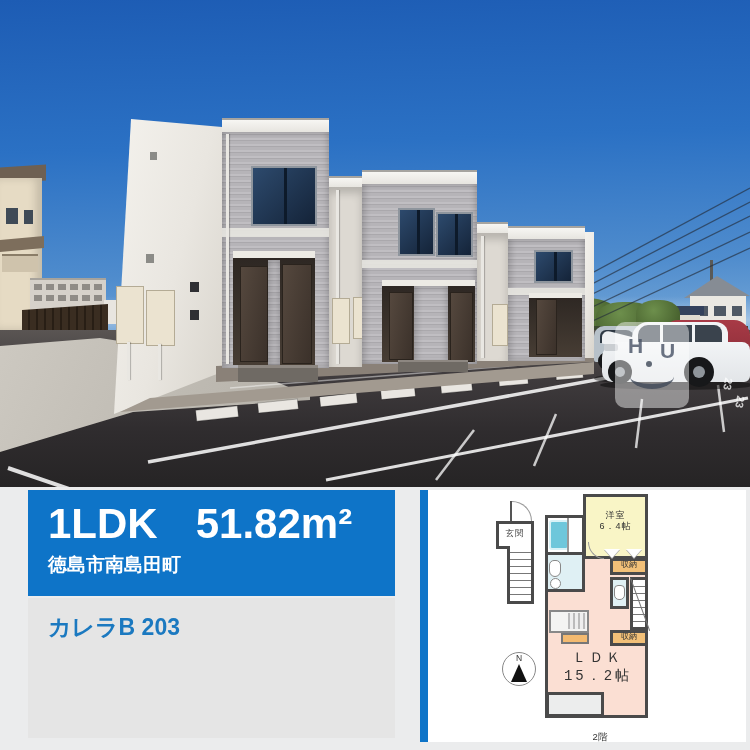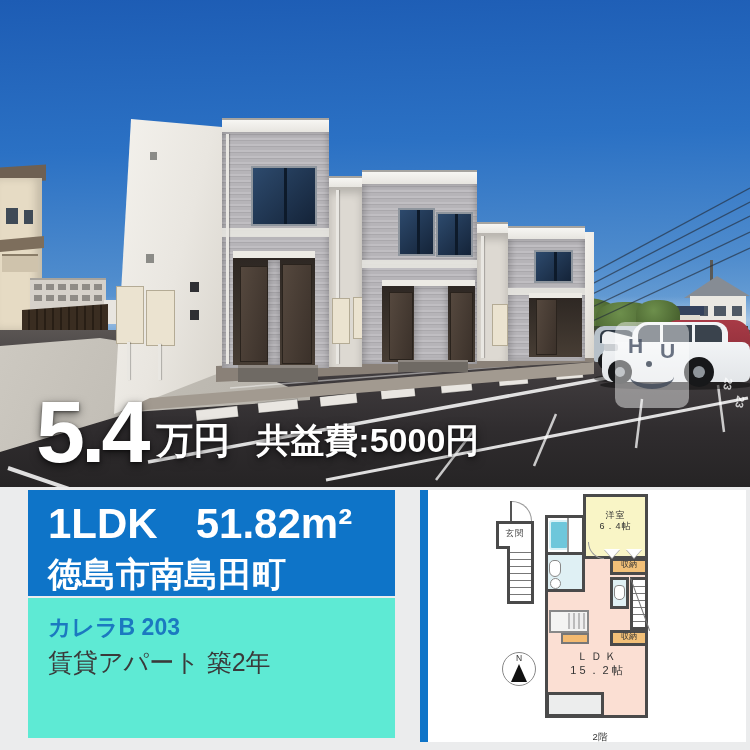--- a/index.html
+++ b/index.html
@@ -41,22 +41,22 @@
        text-shadow:0 3px 10px rgba(0,0,0,.55),0 1px 3px rgba(0,0,0,.5);}
   .price-val{font-size:88px;font-weight:700;line-height:.86;letter-spacing:-4px;}
   .price-unit{font-size:37px;font-weight:700;margin:0 0 4px 10px;}
   .price-fee{font-size:34px;font-weight:700;margin:0 0 6px 26px;letter-spacing:0;}
   .stallnum{color:rgba(255,255,255,.75);font-size:11px;font-weight:700;}
   
   .info-bg{left:0;top:487px;width:750px;height:263px;background:#ebeced;}
   .blue-box{left:28px;top:490px;width:367px;height:106px;color:#fff;}
   .hl1{left:20px;top:10px;font-size:42px;font-weight:700;white-space:nowrap;}
   .hl1 .area{margin-left:38px;}
-  .hl2{left:20px;top:62px;font-size:34px;font-weight:700;}
-  .white-card{left:28px;top:598px;width:367px;height:140px;background:#5eead4;}
+  .hl2{left:20px;top:62px;font-size:19px;font-weight:700;}
+  .white-card{left:28px;top:598px;width:367px;height:140px;background:#e5e5e5;}
   .nm{left:20px;top:14px;font-size:23px;font-weight:700;}
   .ct{left:20px;top:48px;font-size:25px;color:#3a3a3a;}
   .rm{left:20px;top:86px;font-size:25px;color:#3a3a3a;}
   
   .fp-panel{left:428px;top:490px;width:318px;height:252px;background:#fff;}
   .fp-bar{left:420px;top:490px;width:8px;height:252px;}
   .room{position:absolute;border:3px solid #4a4a4a;box-sizing:border-box;}
   .fp-label{position:absolute;color:#333;text-align:center;line-height:1.25;}
   .stairs{background:repeating-linear-gradient(180deg,#fff 0 6px,#777 6px 7px);}
   .arc{position:absolute;border:1.5px solid #999;box-sizing:border-box;}
@@ -223,39 +223,33 @@
     <span class="abs stallnum" style="left:722px;top:378px;transform:rotate(100deg);">23</span>
     <span class="abs stallnum" style="left:734px;top:396px;transform:rotate(100deg);">23</span>
 
     <div class="abs wm-square" style="left:615px;top:322px;width:74px;height:86px;"></div>
     <span class="abs" style="left:628px;top:334px;font-size:21px;font-weight:700;color:rgba(70,80,100,.8);">H</span>
     <span class="abs" style="left:660px;top:339px;font-size:21px;font-weight:700;color:rgba(70,80,100,.8);">U</span>
     <div class="abs" style="left:646px;top:361px;width:6px;height:6px;border-radius:50%;background:rgba(60,70,85,.8);"></div>
     <div class="abs" style="left:630px;top:364px;width:44px;height:20px;border-bottom:5px solid rgba(60,70,85,.75);border-radius:50%;"></div>
 
 
-    <div class="abs price-wrap">
-      <span class="price-val">5.4</span>
-      <span class="price-unit">万円</span>
-      <span class="price-fee">共益費:5000円</span>
-    </div>
   </div>
 
   <div class="abs info-bg"></div>
 
   <div class="abs blue-box" style="background:#0e74c8;">
     <div class="abs hl1">
       <span>1LDK</span><span class="area">51.82m²</span>
     </div>
     <div class="abs hl2">徳島市南島田町</div>
   </div>
 
   <div class="abs white-card">
     <div class="abs nm" style="color:#1b79c0;">カレラB 203</div>
-    <div class="abs ct">賃貸アパート 築2年</div>
   </div>
 
   <div class="abs fp-bar" style="background:#0e74c8;"></div>
   <div class="abs fp-panel"></div>
 
   <div class="arc" style="left:512px;top:501px;width:20px;height:20px;border-color:#999 #999 transparent transparent;border-radius:0 100% 0 0;border-left:none;border-bottom:none;"></div>
   <div class="abs" style="left:510px;top:501px;width:2px;height:20px;background:#555;"></div>
   <div class="room" style="left:496px;top:521px;width:38px;height:28px;background:#fff;"></div>
   <div class="fp-label" style="left:496px;top:528px;width:38px;font-size:8.5px;letter-spacing:1px;">玄関</div>
   <div class="room stairs" style="left:507px;top:546px;width:27px;height:58px;border-top:none;"></div>
@@ -284,19 +278,19 @@
   <div class="room stairs" style="left:630px;top:577px;width:18px;height:53px;"></div>
   <div class="abs" style="left:631px;top:578px;width:56px;height:0;border-top:1.5px solid #777;transform-origin:0 0;transform:rotate(70deg);"></div>
   <div class="room" style="left:610px;top:630px;width:38px;height:16px;background:#f2c078;"></div>
   <div class="fp-label" style="left:610px;top:632px;width:38px;font-size:8px;">収納</div>
   <div class="abs" style="left:549px;top:610px;width:40px;height:23px;background:#f4f4f2;border:2px solid #888;box-sizing:border-box;"></div>
   <div class="abs" style="left:568px;top:613px;width:18px;height:16px;background:repeating-linear-gradient(90deg,#bbb 0 2px,#eee 2px 5px);"></div>
   <div class="abs" style="left:561px;top:633px;width:28px;height:11px;background:#f3ba70;border:2px solid #777;box-sizing:border-box;"></div>
   <div class="abs swing" style="left:604px;top:549px;"></div>
   <div class="abs swing" style="left:626px;top:549px;"></div>
   <div class="room" style="left:546px;top:692px;width:58px;height:25px;background:#eceded;"></div>
-  <div class="fp-label" style="left:558px;top:650px;width:80px;font-size:11px;letter-spacing:3px;">
+  <div class="fp-label" style="left:558px;top:650px;width:80px;font-size:14px;letter-spacing:3px;font-family:Liberation Mono, monospace;">
     <span>ＬＤＫ</span><br>
     <span>15．2帖</span>
   </div>
   <div class="fp-label" style="left:575px;top:731px;width:50px;font-size:9.5px;">2階</div>
 
 </div>
 
 </body></html>

